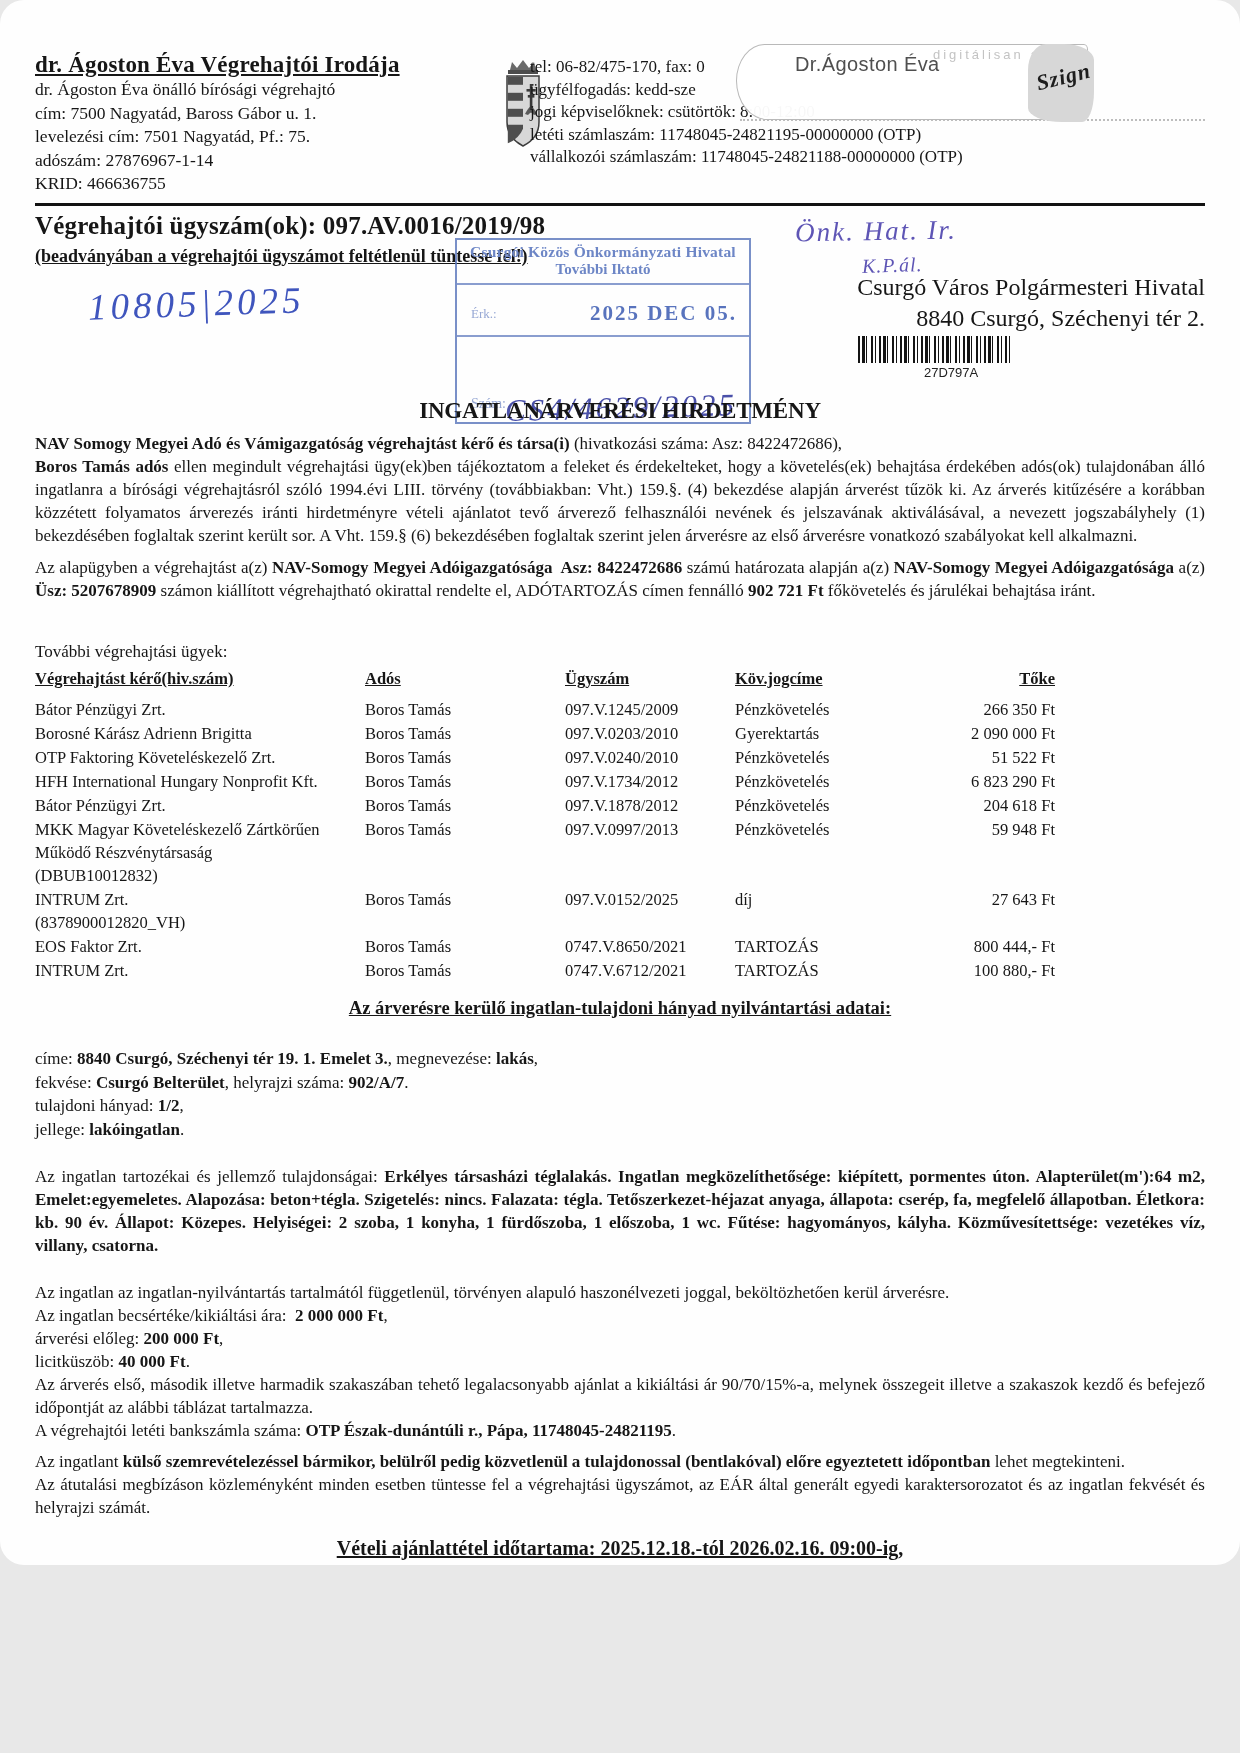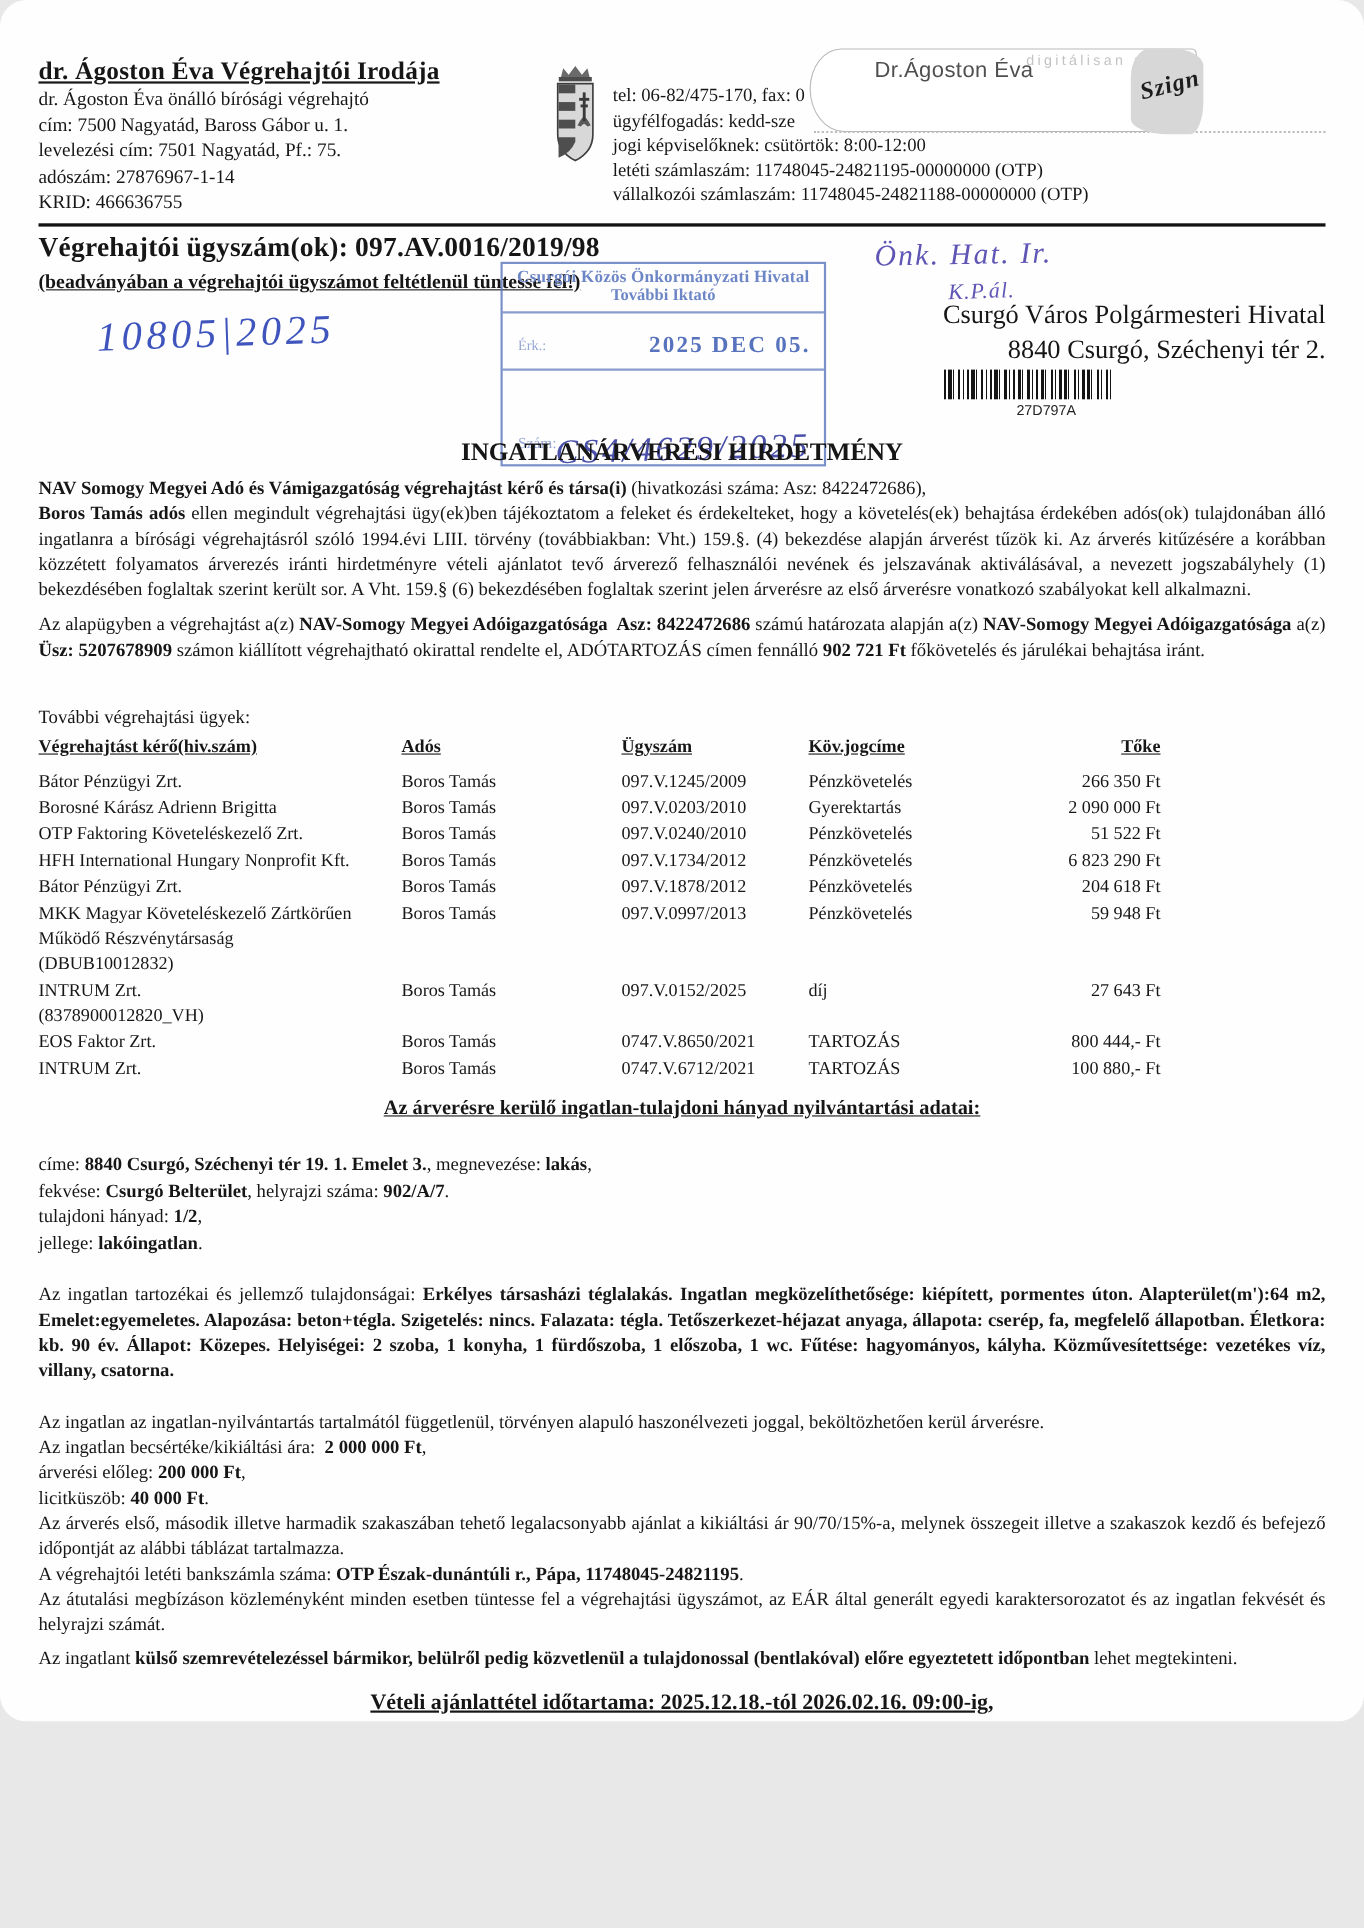--- a/index.html
+++ b/index.html
@@ -6,21 +6,21 @@
   .page{position:relative;width:1240px;height:1565px;background:#fefefe;overflow:hidden;
         font-family:"Liberation Serif",serif;color:#161616;border-radius:24px;}
   .abs{position:absolute;}
   .seg-b{font-weight:700;margin-top:42px;}
 
   
   .office{left:35px;top:52px;width:470px;}
   .office-title{font-size:23px;font-weight:700;text-decoration:underline;letter-spacing:.2px;white-space:nowrap;}
   .office-line{font-size:17.5px;line-height:23.5px;}
   .arms{left:502px;top:58px;}
-  .contact{left:557px;top:56px;width:500px;font-size:17px;line-height:22.5px;margin-top:20px;}
+  .contact{left:530px;top:56px;width:500px;font-size:17px;line-height:22.5px;}
   .sigbox{left:736px;top:44px;width:350px;height:74px;background:rgba(255,255,255,.97);
           border:1.5px solid #b9b9b9;border-radius:55px 8px 10px 60px / 70px 10px 12px 75px;}
   .signame{position:absolute;left:58px;top:8px;font-family:"Liberation Sans",sans-serif;
            font-size:20px;color:#4f4f4f;letter-spacing:.4px;}
   .sigghost{position:absolute;left:196px;top:2px;width:300px;font-family:"Liberation Sans",sans-serif;
             font-size:13px;color:#c3c3c3;letter-spacing:3px;white-space:nowrap;}
   .hatchline{left:740px;top:119px;width:465px;border-top:2px dotted #bdbdbd;}
   .scribble-pad{left:1028px;top:44px;width:66px;height:78px;background:#d7d7d7;
                 border-radius:18px 30px 12px 34px / 26px 16px 30px 14px;}
   .scribble{position:absolute;left:8px;top:20px;font-style:italic;font-weight:700;font-size:22px;
@@ -264,22 +264,22 @@
 
     <div class="para desc"><span>Az ingatlan tartozékai és jellemző tulajdonságai: </span><span class="seg-b">Erkélyes társasházi téglalakás. Ingatlan megközelíthetősége: kiépített, pormentes úton. Alapterület(m'):64 m2, Emelet:egyemeletes. Alapozása: beton+tégla. Szigetelés: nincs. Falazata: tégla. Tetőszerkezet-héjazat anyaga, állapota: cserép, fa, megfelelő állapotban. Életkora: kb. 90 év. Állapot: Közepes. Helyiségei: 2 szoba, 1 konyha, 1 fürdőszoba, 1 előszoba, 1 wc. Fűtése: hagyományos, kályha. Közművesítettsége: vezetékes víz, villany, csatorna.</span></div>
 
     <div class="aux">
       <div class="para">Az ingatlan az ingatlan-nyilvántartás tartalmától függetlenül, törvényen alapuló haszonélvezeti joggal, beköltözhetően kerül árverésre.</div>
       <div class="para"><span>Az ingatlan becsértéke/kikiáltási ára:  </span><span class="seg-b">2 000 000 Ft</span><span>,</span></div>
       <div class="para"><span>árverési előleg: </span><span class="seg-b">200 000 Ft</span><span>,</span></div>
       <div class="para"><span>licitküszöb: </span><span class="seg-b">40 000 Ft</span><span>.</span></div>
       <div class="para just">Az árverés első, második illetve harmadik szakaszában tehető legalacsonyabb ajánlat a kikiáltási ár 90/70/15%-a, melynek összegeit illetve a szakaszok kezdő és befejező időpontját az alábbi táblázat tartalmazza.</div>
       <div class="para"><span>A végrehajtói letéti bankszámla száma: </span><span class="seg-b">OTP Észak-dunántúli r., Pápa, 11748045-24821195</span><span>.</span></div>
+      <div class="para just viewing"><span>Az ingatlant </span><span class="seg-b">külső szemrevételezéssel bármikor, belülről pedig közvetlenül a tulajdonossal (bentlakóval) előre egyeztetett időpontban</span><span> lehet megtekinteni.</span></div>
       <div class="para just">Az átutalási megbízáson közleményként minden esetben tüntesse fel a végrehajtási ügyszámot, az EÁR által generált egyedi karaktersorozatot és az ingatlan fekvését és helyrajzi számát.</div>
-      <div class="para just viewing"><span>Az ingatlant </span><span class="seg-b">külső szemrevételezéssel bármikor, belülről pedig közvetlenül a tulajdonossal (bentlakóval) előre egyeztetett időpontban</span><span> lehet megtekinteni.</span></div>
     </div>
 
     <div class="foot1">Vételi ajánlattétel időtartama: 2025.12.18.-tól 2026.02.16. 09:00-ig,</div>
     <div class="foot2">Vételi ajánlattétel helye: a https://arveres.mbvk.hu internetcímen a Magyar Bírósági Végrehajtói Kar által működtetett Elektronikus Árverési Rendszer</div>
     <div class="pageno">2/4</div>
   </div>
 
   <div class="abs artifact"></div>
 </div>
 

